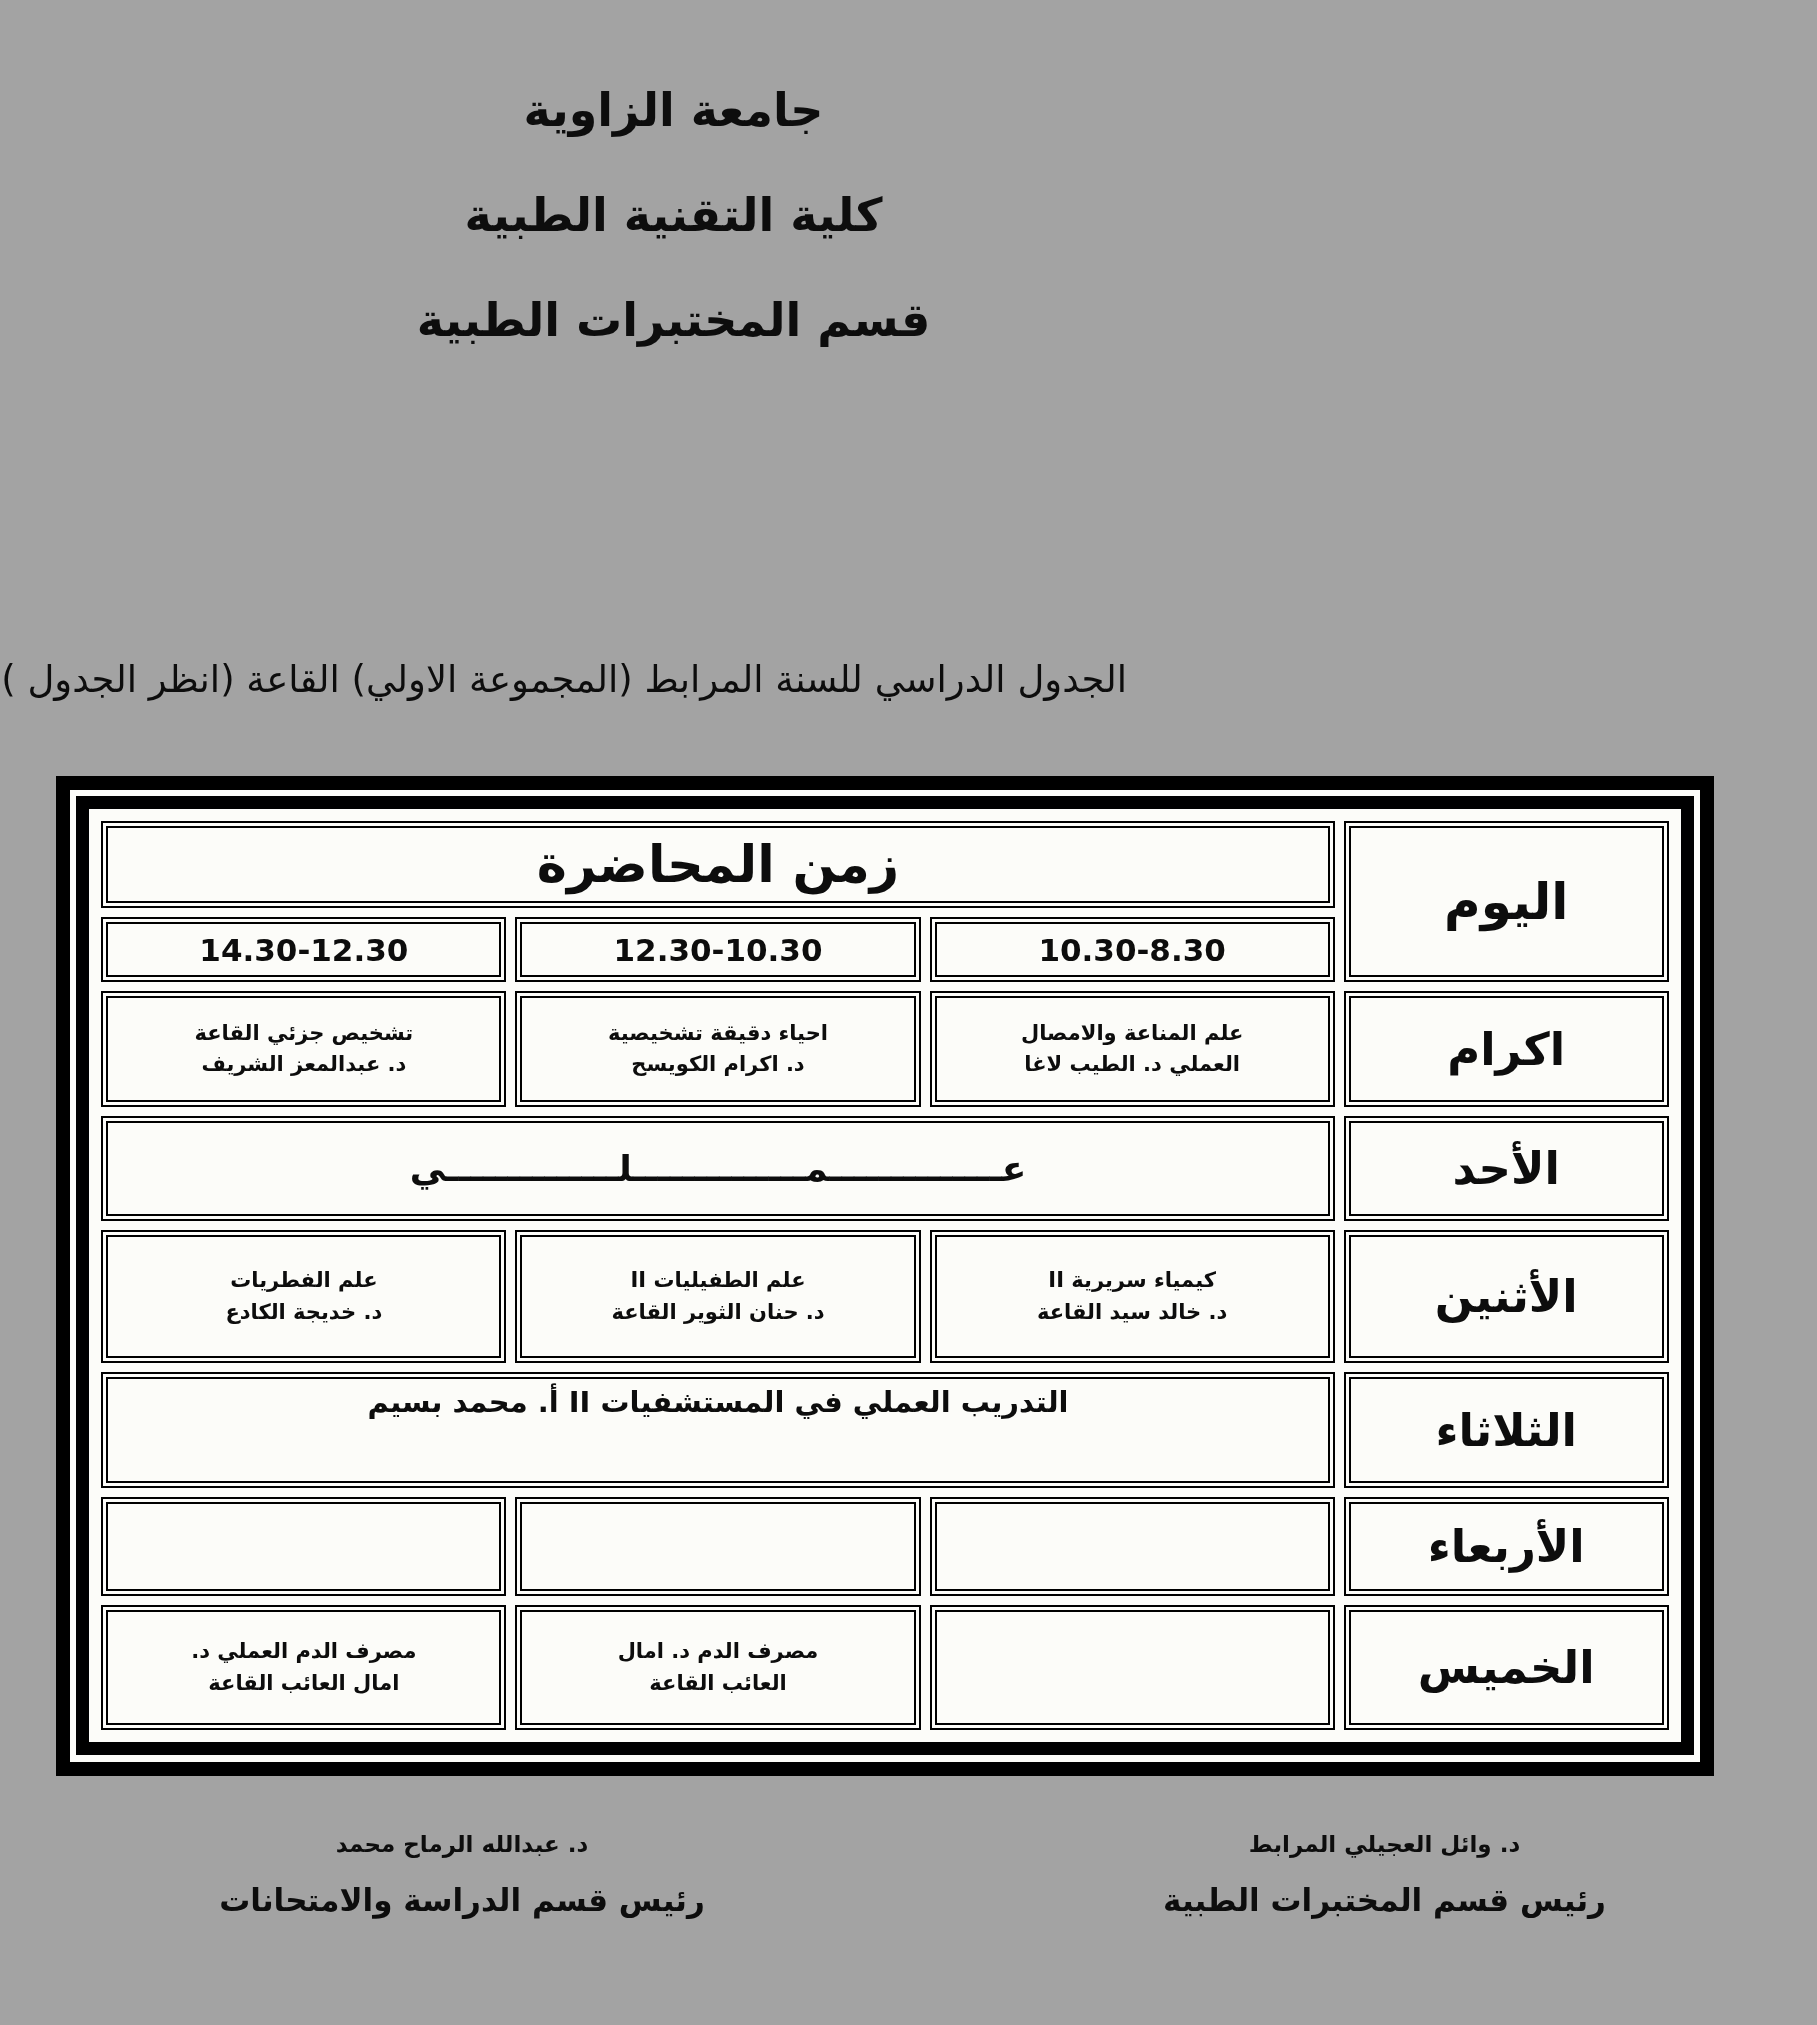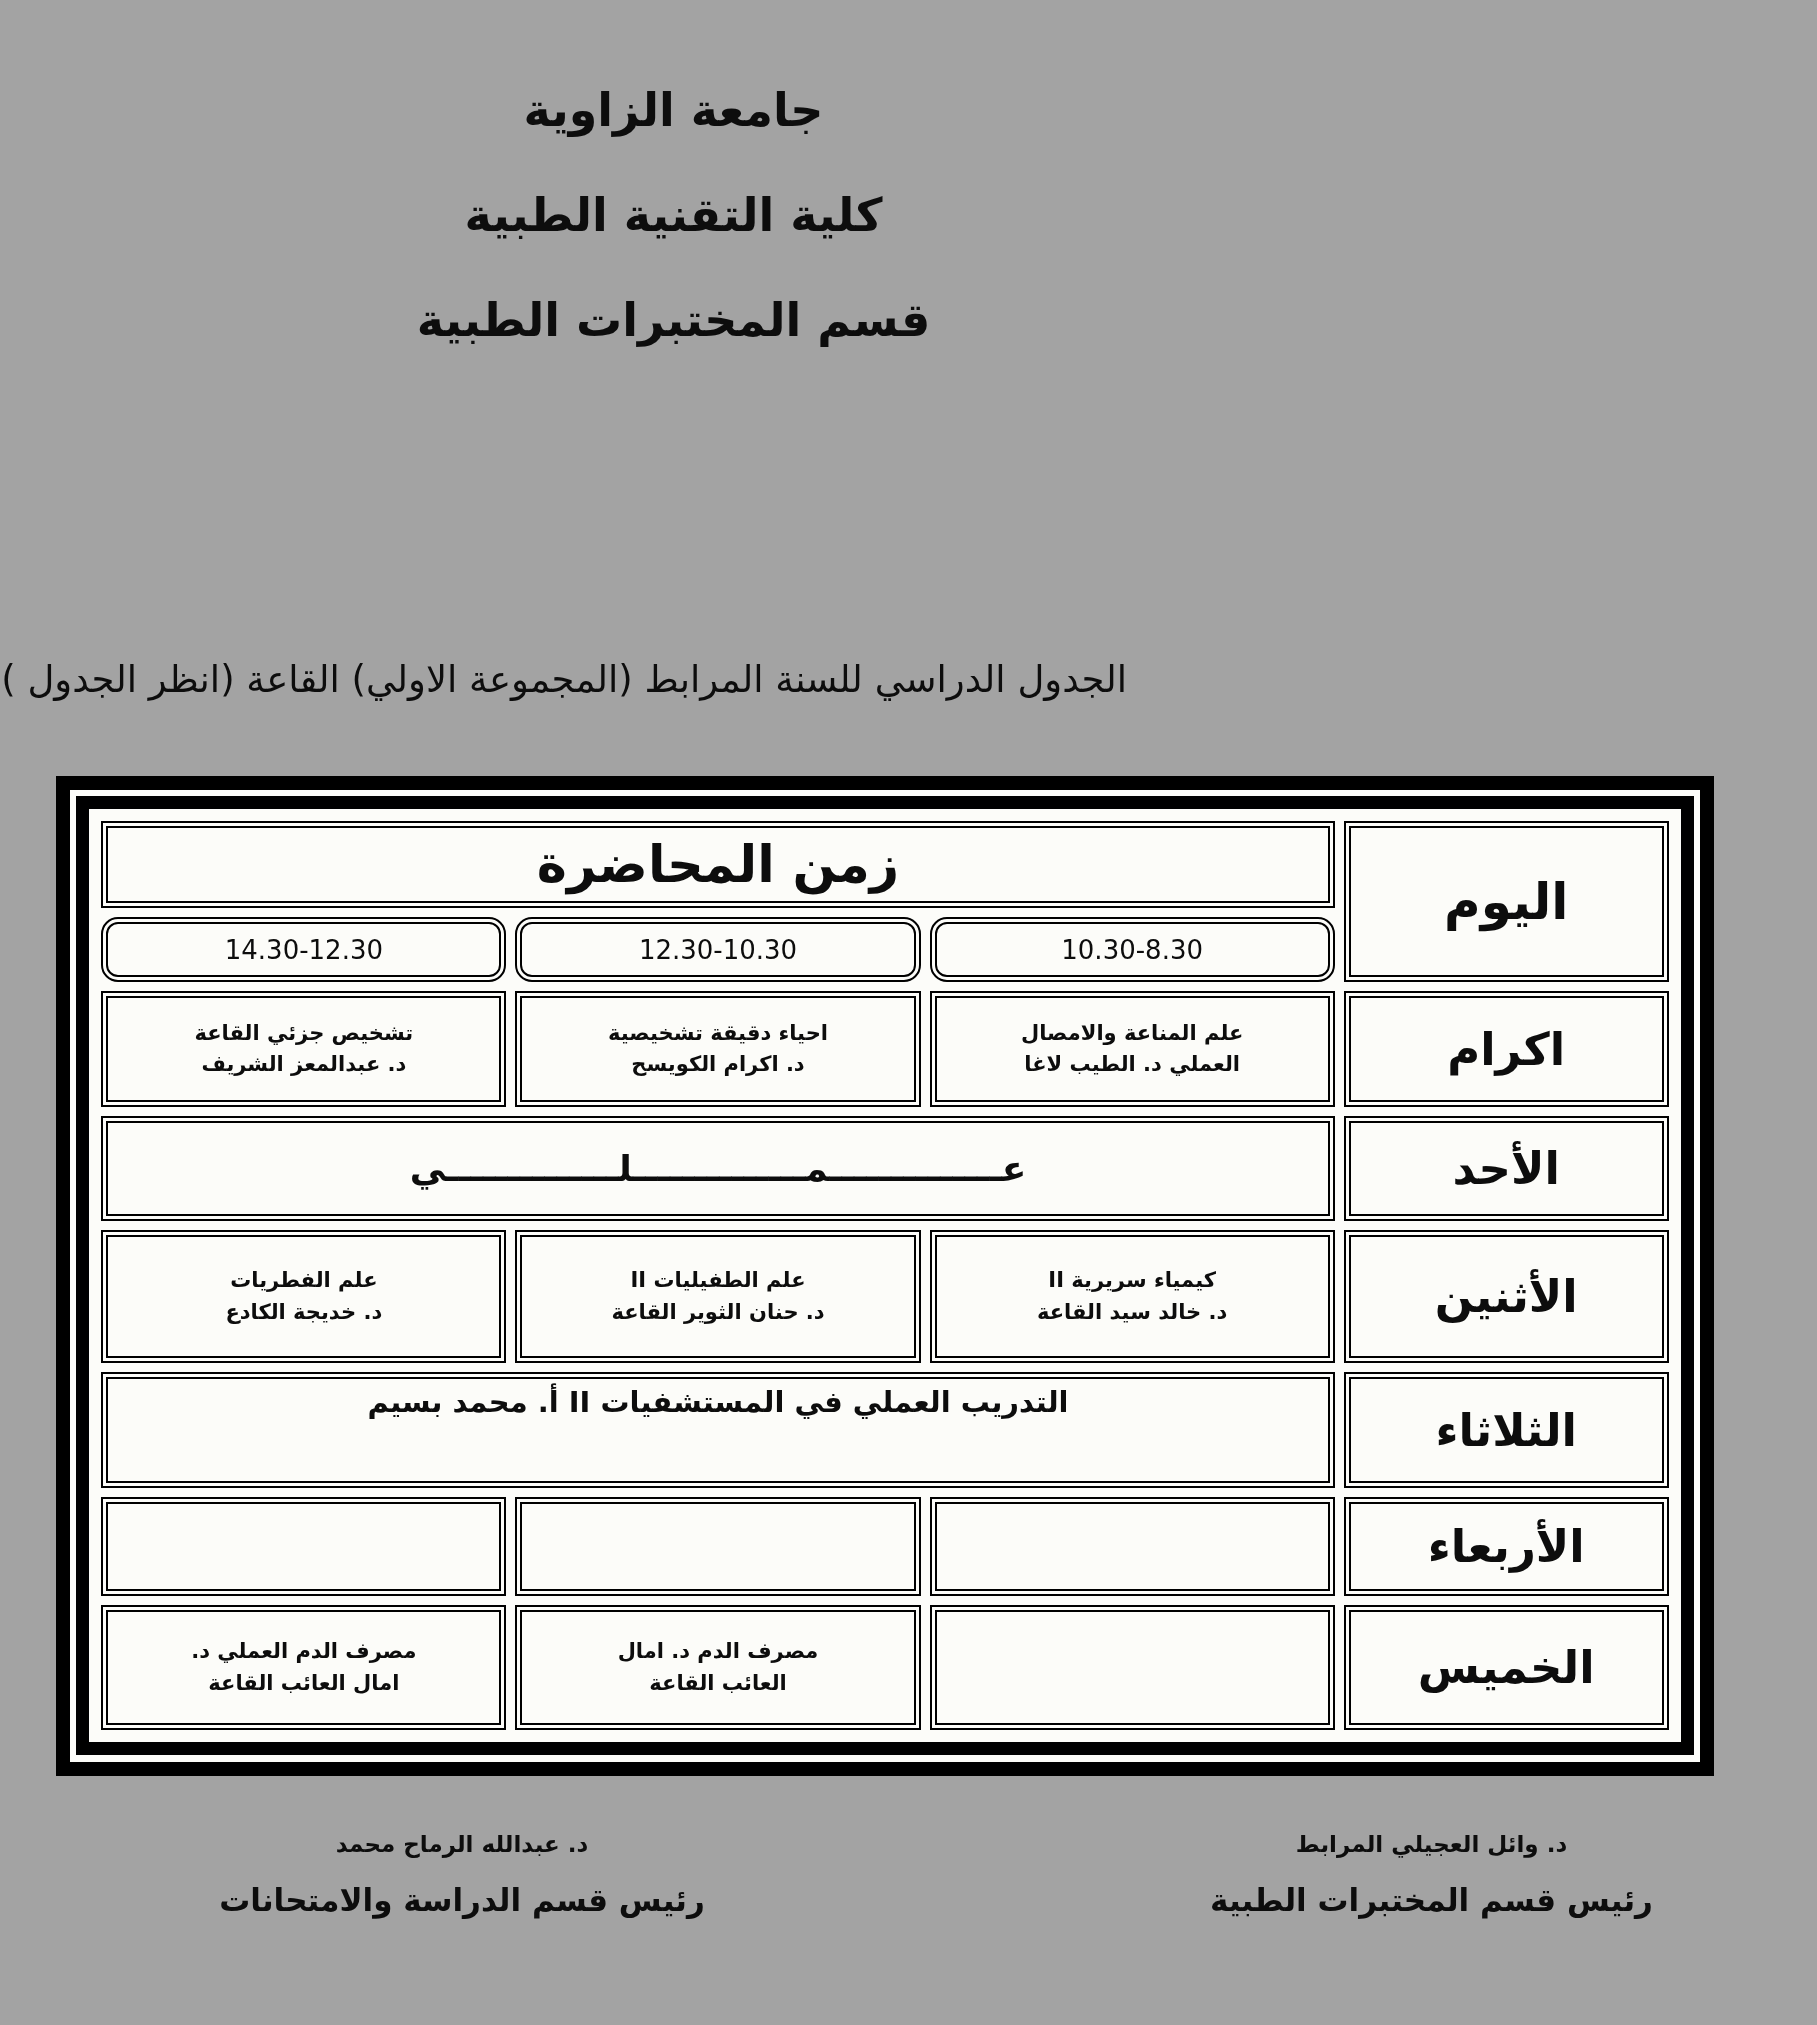--- a/index.html
+++ b/index.html
@@ -49,40 +49,40 @@
   td {
     border:7px double #000;
     vertical-align:middle;
     text-align:center;
     padding:3.1px 7.7px;
     overflow:hidden;
   }
 
   td.day-head  { font-size:50px; font-weight:700; }
   td.time-head { font-size:51px; font-weight:700; }
-  td.slot      { font-size:26px; font-weight:400;border-radius:17px; }
+  td.slot      { font-size:31px; font-weight:700; }
   td.day       { font-size:45px; font-weight:700; }
   td.course    { font-size:21px; font-weight:700; line-height:1.5; white-space:pre-line;margin-top:24px; }
   td.merged-sun { font-size:36px; font-weight:700; }
   td.merged-tue { font-size:29px; font-weight:700; vertical-align:top; padding-top:6.2px; }
 
   tr.r-head  { height:87px; }
   tr.r-slots { height:65px;  }
   tr.r-sat   { height:116px; }
   tr.r-sun   { height:105px; }
   tr.r-mon   { height:133px; }
   tr.r-tue   { height:116px; }
   tr.r-wed   { height:99px; }
   tr.r-thu   { height:125px; }
 
   
   .footer-sig { position:absolute; top:1833px; text-align:center; font-weight:700; line-height:1; }
   .footer-sig .sig-name  { font-size:23px; margin-bottom:29px; }
   .footer-sig .sig-title { font-size:31px; }
-  .footer-right { left:1122px; width:619px;text-align:center; }
+  .footer-right { left:1075px; width:619px;text-align:center; }
   .footer-left  { left:135px;  width:654px; }
 </style>
 </head>
 <body>
 
 <div class="page">
 
   <div class="header-block">
     <div class="h-line">جامعة الزاوية</div>
     <div class="h-line">كلية التقنية الطبية</div>

